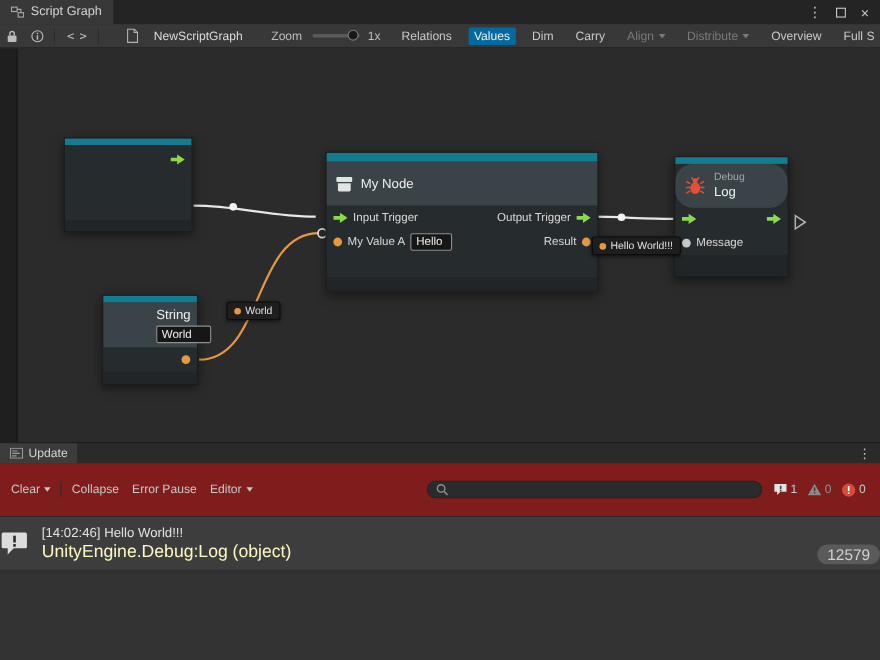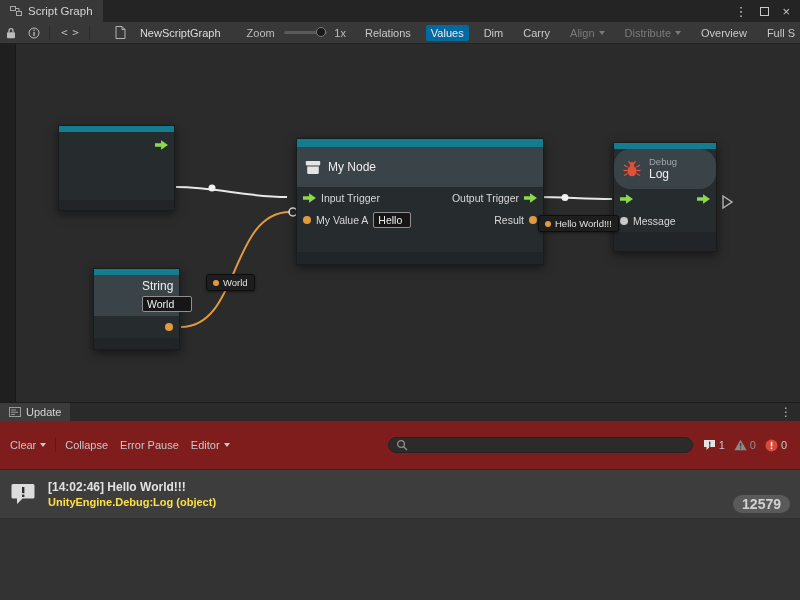--- a/index.html
+++ b/index.html
@@ -70,24 +70,24 @@
   .cmenu{margin-left:auto;color:#BDBDBD;font-size:12px;padding:0 8px;display:flex;align-items:center;}
   .ctoolbar{flex:0 0 22px;background:#7f1d1d;border-bottom:1px solid #292929;display:flex;align-items:center;
             font-size:11px;color:#C8C8C8;padding:16px 4px;}
   .cbtn{padding:0 6px;display:inline-flex;align-items:center;height:100%;}
   .csearch{margin-left:auto;margin-right:10px;width:305px;height:16px;background:#2B2B2B;border:1px solid #232323;
            border-radius:9px;display:flex;align-items:center;padding:0 7px;gap:4px;}
   .csearch input{flex:1;background:transparent;border:none;outline:none;color:#DDDDDD;font-size:11px;min-width:0;}
   .ccount{display:inline-flex;align-items:center;gap:3px;margin-right:9px;color:#C8C8C8;}
   .ccount.dim{color:#8F8F8F;}
   .clist{flex:1 1 auto;background:#333333;overflow:hidden;}
-  .centry{background:#3D3D3D;border-bottom:1px solid #2E2E2E;display:flex;align-items:center;gap:12px;padding:5px 10px;min-height:48px;font-weight:bold;}
+  .centry{background:#3D3D3D;border-bottom:1px solid #2E2E2E;display:flex;align-items:center;gap:12px;padding:5px 0;min-height:48px;}
   .centry-text{display:flex;flex-direction:column;gap:2px;}
   .l1{color:#E2E2E2;font-size:12px;}
-  .l2{color:#fde047;font-size:11px;}
+  .l2{color:#fef9c3;font-size:16px;}
   .centry-badge{margin-left:auto;align-self:flex-start;margin-top:20px;background:#5A5A5A;color:#D2D2D2;
                 border-radius:9px;padding:1px 9px;font-size:14px;}
 </style>
 </head>
 <body>
 
 <div class="window">
 
   <div class="tabstrip">
     <div class="tab">

